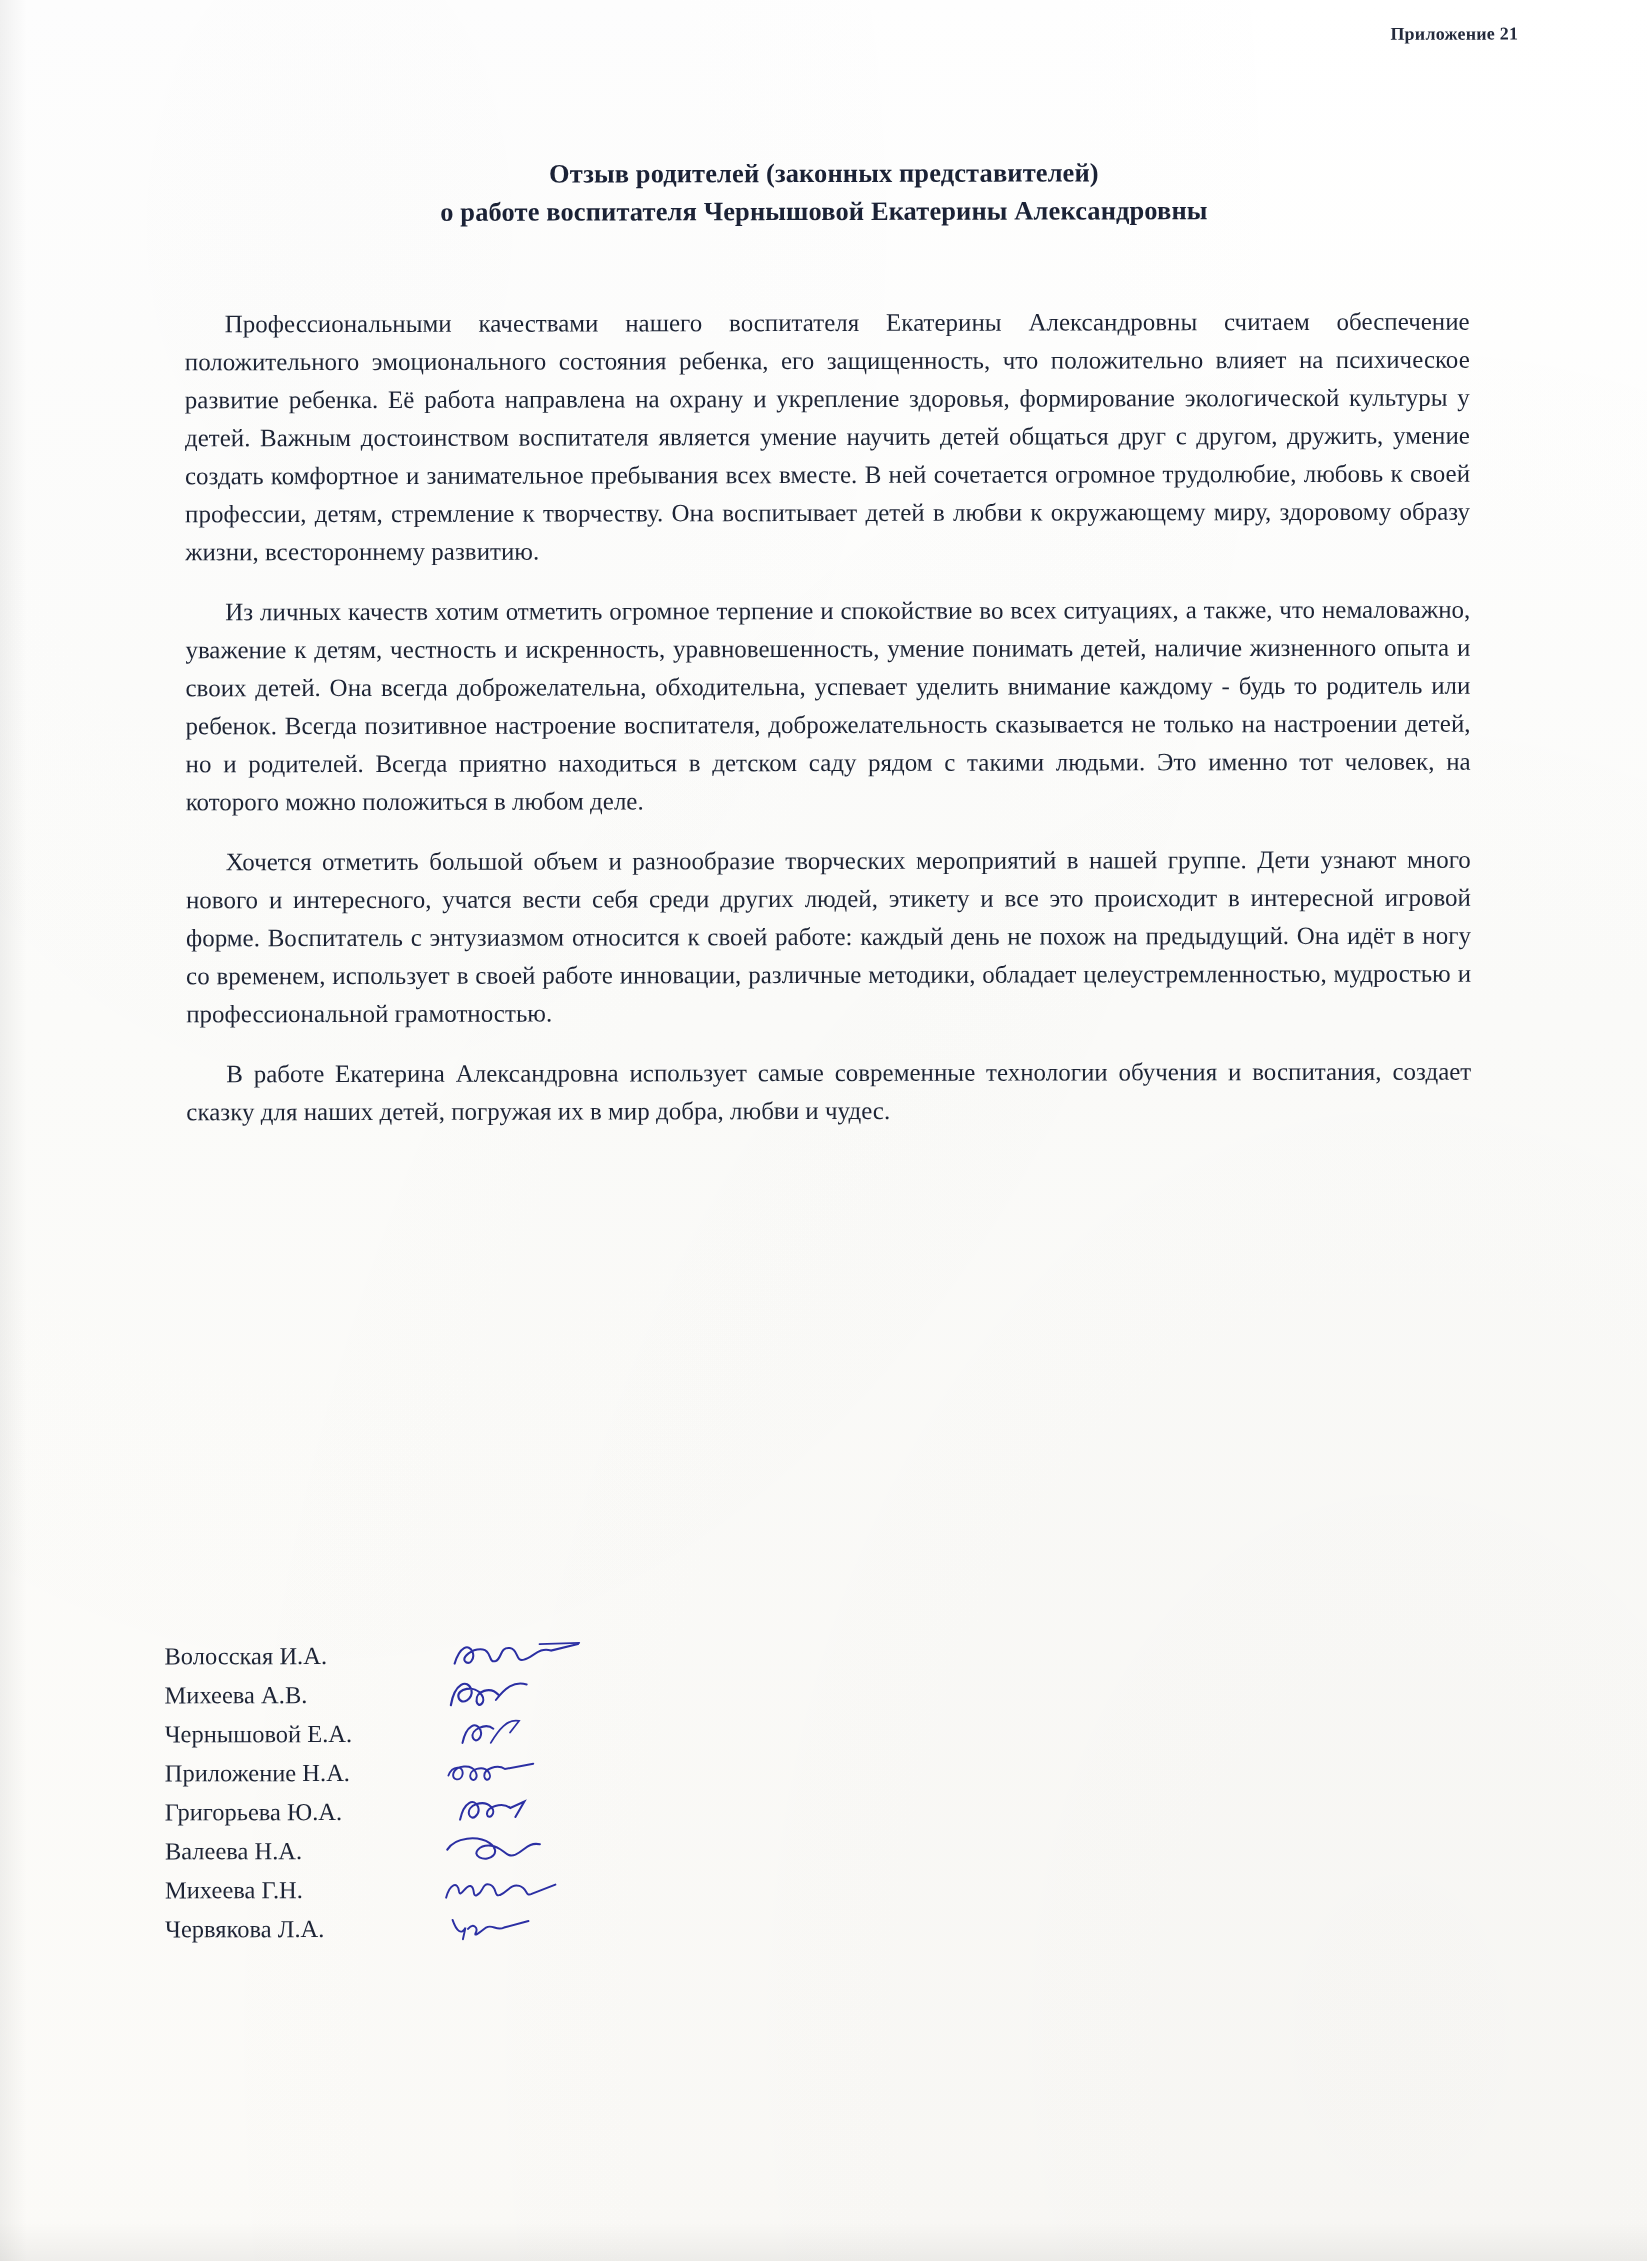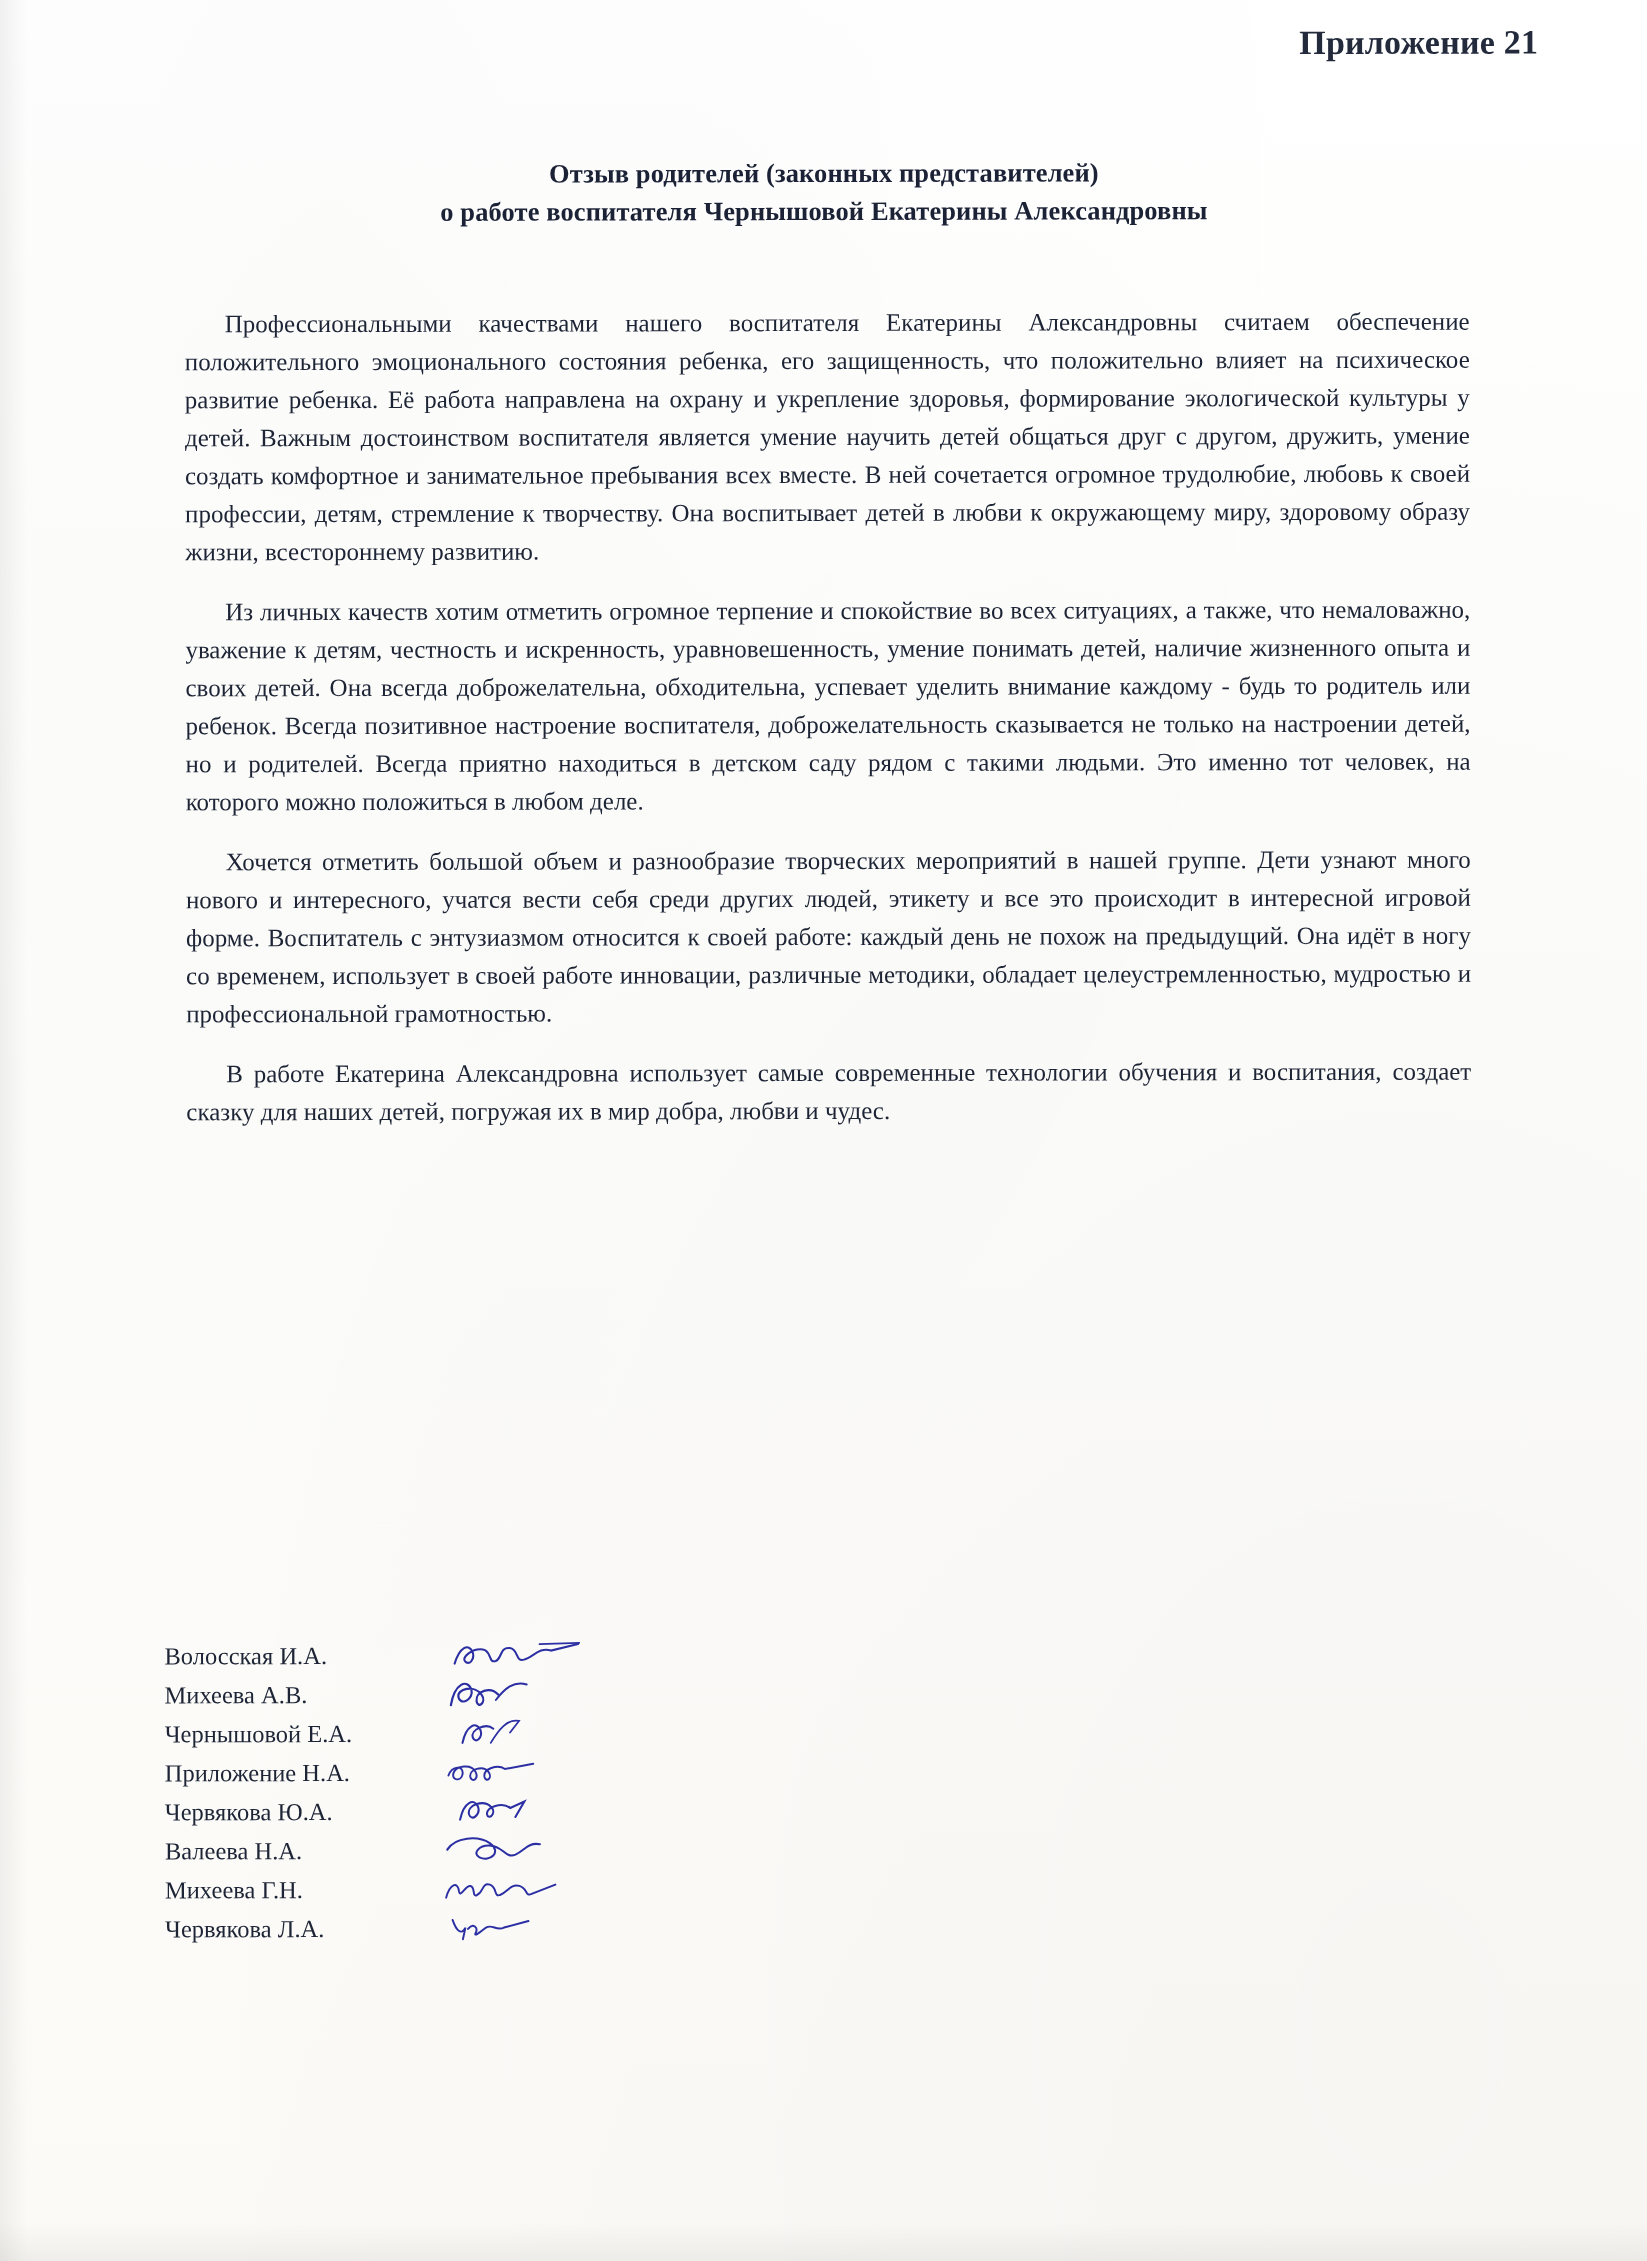--- a/index.html
+++ b/index.html
@@ -34,22 +34,22 @@
       linear-gradient(180deg, #ffffff 0%, #fcfcfa 45%, #fbfaf7 100%);
     pointer-events: none;
   }
   .content {
     position: relative;
     z-index: 2;
   }
   .appendix-label {
     position: absolute;
     top: 24.5px;
-    right: 109px;
-    font-size: 34px;
+    right: 129px;
+    font-size: 18px;
     font-weight: bold;
     letter-spacing: 0.2px;
     color: #232a3c;
   }
   .title-block {
     position: absolute;
     top: 155px;
     left: 0;
     width: 1647px;
     text-align: center;
@@ -187,21 +187,21 @@
       <div class="sig-row">
         <span class="sig-name">Приложение Н.А.</span>
         <span class="sig-mark">
           <svg width="194" height="45" viewBox="0 0 300 70" fill="none" xmlns="http://www.w3.org/2000/svg">
             <path d="M8 40 C14 24, 32 24, 30 38 C28 50, 12 48, 16 36 C20 24, 44 22, 50 34 C56 46, 44 52, 42 42 C40 30, 62 24, 70 34 C78 44, 66 52, 64 42 C62 30, 84 22, 96 30 L140 22" stroke="#2b2fa3" stroke-width="3" stroke-linecap="round" fill="none"></path>
           </svg>
         </span>
       </div>
 
       <div class="sig-row">
-        <span class="sig-name">Червякова Ю.А.</span>
+        <span class="sig-name">Григорьева Ю.А.</span>
         <span class="sig-mark">
           <svg width="194" height="45" viewBox="0 0 300 70" fill="none" xmlns="http://www.w3.org/2000/svg">
             <path d="M26 48 C32 20, 48 14, 54 28 C58 40, 44 52, 40 40 C36 26, 62 16, 74 28 C84 38, 70 50, 68 40 C66 28, 92 20, 104 30 L126 20 L112 44" stroke="#2b2fa3" stroke-width="3.2" stroke-linecap="round" fill="none"></path>
           </svg>
         </span>
       </div>
 
       <div class="sig-row">
         <span class="sig-name">Валеева Н.А.</span>
         <span class="sig-mark">

